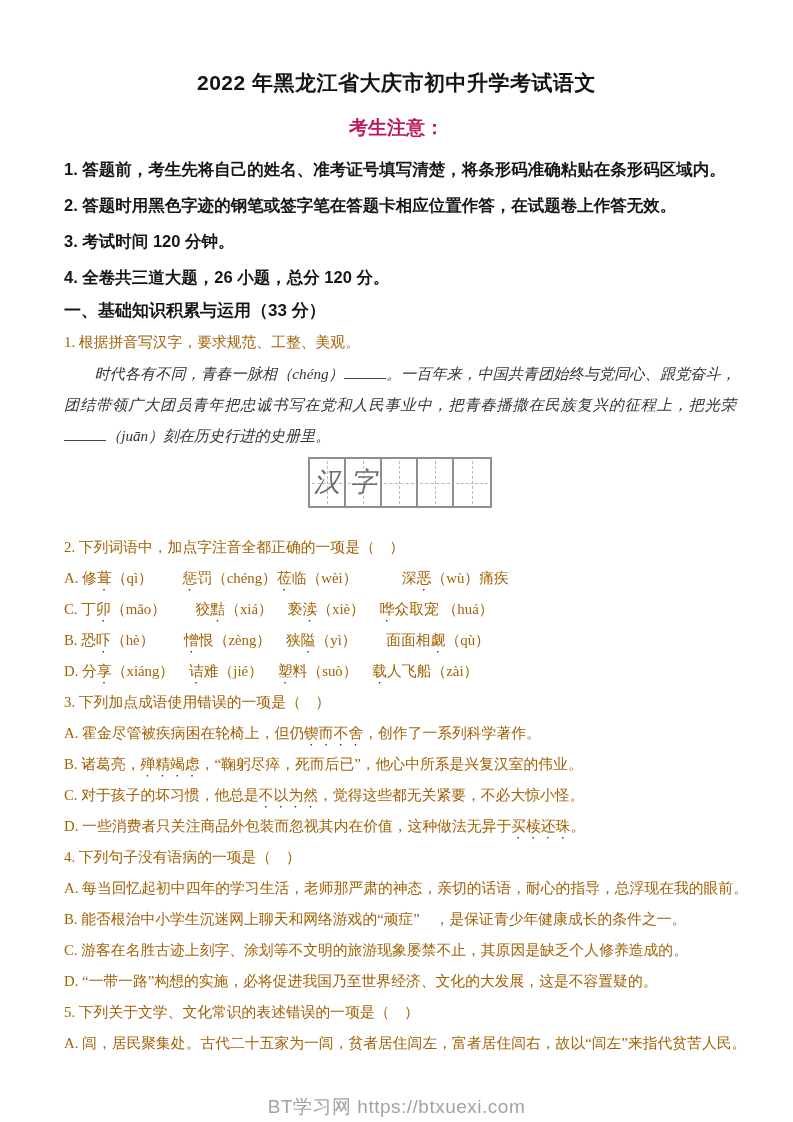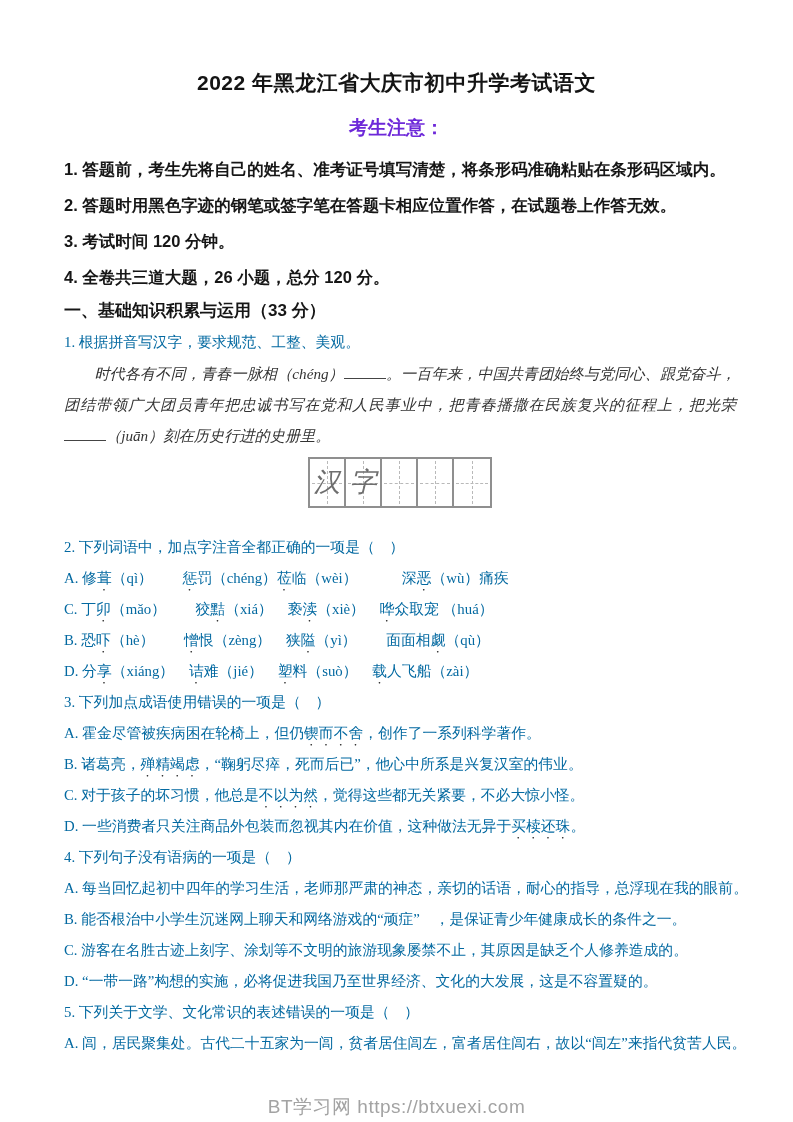--- a/index.html
+++ b/index.html
@@ -10,35 +10,35 @@
 
   .title {
     font-family: "Liberation Sans", "DejaVu Sans", sans-serif;
     font-weight: bold; font-size: 21px; text-align: center;
     letter-spacing: 0.5px; color: #141414; line-height: 26px;
     margin-right: 16px;
   }
   .notice-heading {
     font-family: "Liberation Sans", "DejaVu Sans", sans-serif;
     font-weight: bold; font-size: 19px; text-align: center;
-    color: #6d28d9; margin-top: 20px; line-height: 24px; margin-right: 16px;
+    color: #be185d; margin-top: 20px; line-height: 24px; margin-right: 16px;
   }
   .notices { margin-top: 11px; }
   .notice-line {
     font-family: "Liberation Sans", "DejaVu Sans", sans-serif;
     font-weight: bold; font-size: 16.5px; line-height: 36px;
     color: #161616; white-space: nowrap;
   }
   .section-heading {
     font-family: "Liberation Sans", "DejaVu Sans", sans-serif;
     font-weight: bold; font-size: 17px; line-height: 32px;
     color: #161616;
   }
 
-  .line { font-size: 14.8px; line-height: 31px; white-space: nowrap; color: #0369a1; }
+  .line { font-size: 14.8px; line-height: 31px; white-space: nowrap; color: #a16207; }
 
   .kai-para {
     font-size: 15.2px; line-height: 31px; color: #333;
     font-style: italic; text-align: justify;
     text-indent: 2em; width: 672px;
   }
   .blank {
     display: inline-block; width: 42px; height: 13px;
     border-bottom: 1px solid #444; vertical-align: baseline;
     font-style: normal;

